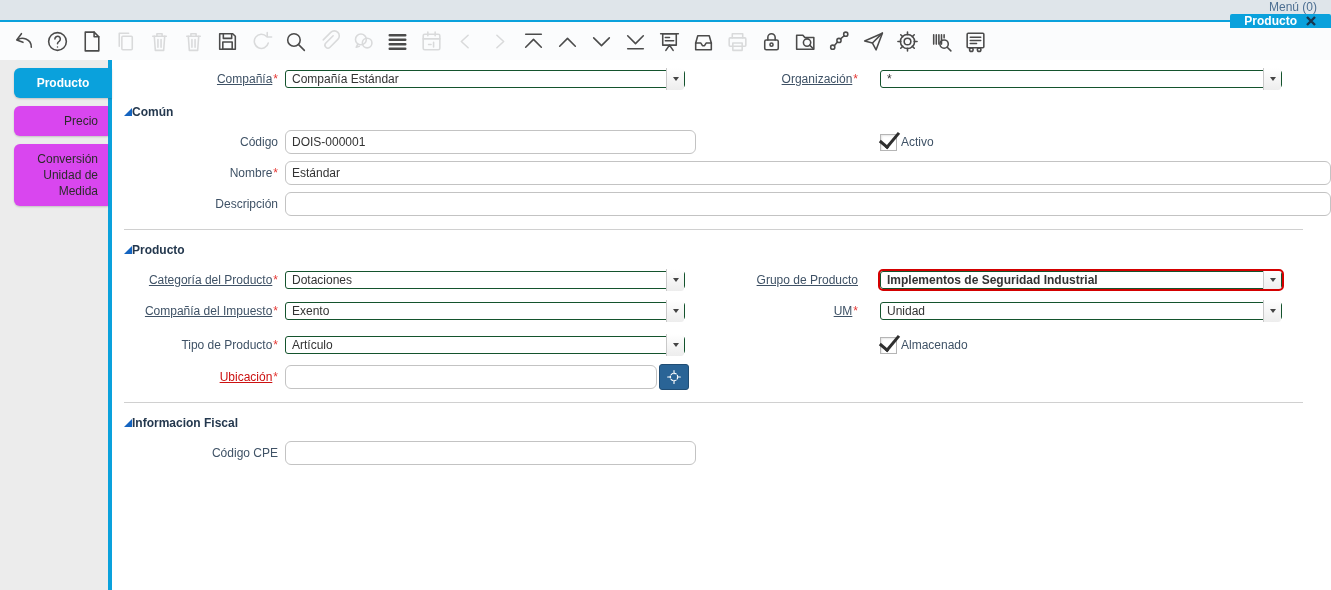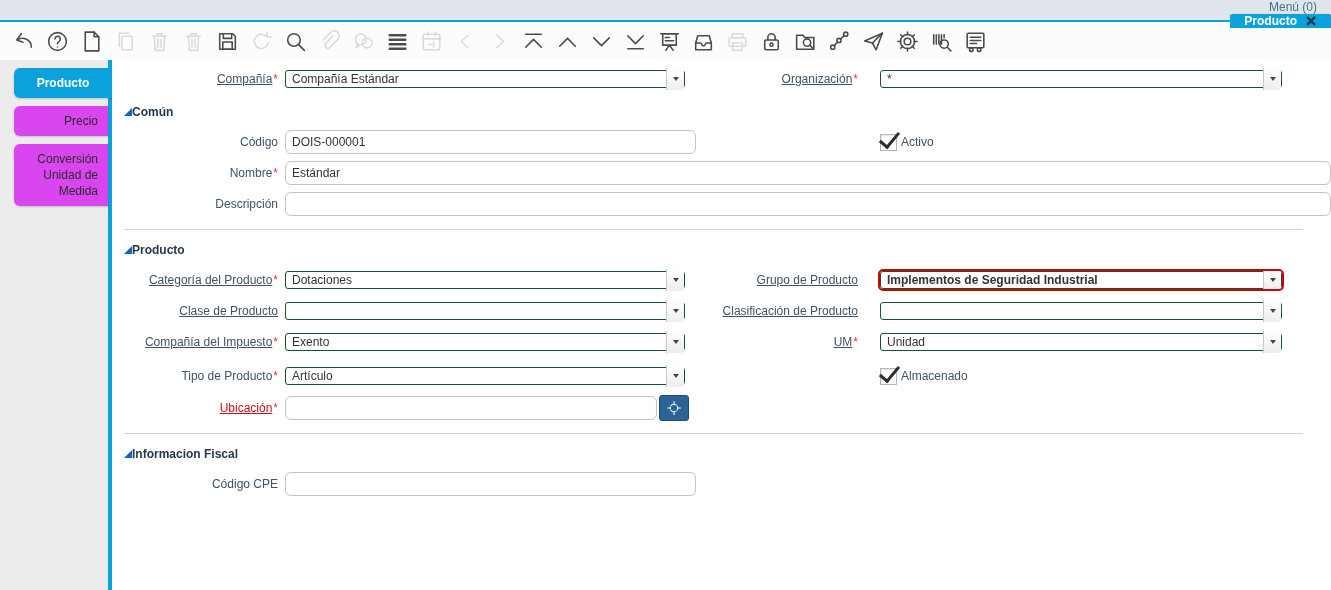--- a/index.html
+++ b/index.html
@@ -389,36 +389,20 @@
       </div>
       <div class="col-r">
         <span class="lbl2"><a class="flink">Grupo de Producto</a></span>
         <div class="dd w-dd-r highlight">
           <span class="dd-val">Implementos de Seguridad Industrial</span>
           <span class="dd-btn"></span>
         </div>
       </div>
     </div>
 
-    <div class="frow">
-      <div class="col-l">
-        <span class="lbl"><a class="flink">Clase de Producto</a></span>
-        <div class="dd w-dd-l">
-          <span class="dd-val"></span>
-          <span class="dd-btn"></span>
-        </div>
-      </div>
-      <div class="col-r">
-        <span class="lbl2"><a class="flink">Clasificación de Producto</a></span>
-        <div class="dd w-dd-r">
-          <span class="dd-val"></span>
-          <span class="dd-btn"></span>
-        </div>
-      </div>
-    </div>
 
     <div class="frow">
       <div class="col-l">
         <span class="lbl"><a class="flink">Compañía del Impuesto</a><span class="req">*</span></span>
         <div class="dd w-dd-l">
           <span class="dd-val">Exento</span>
           <span class="dd-btn"></span>
         </div>
       </div>
       <div class="col-r">

